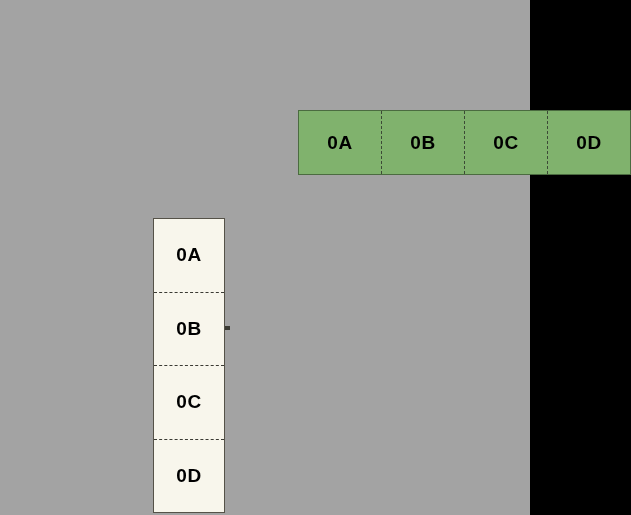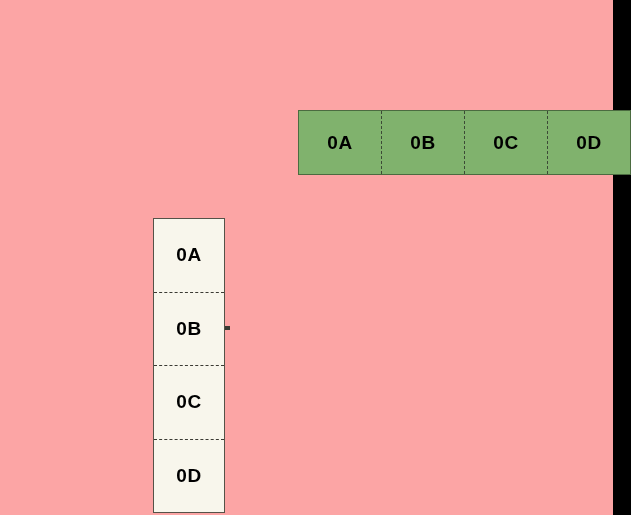--- a/index.html
+++ b/index.html
@@ -12,23 +12,23 @@
     width: 631px;
     height: 515px;
     position: relative;
     overflow: hidden;
     font-family: "Liberation Sans", sans-serif;
   }
 
   #stage {
     position: absolute;
     left: 0; top: 0;
-    width: 613px;
+    width: 530px;
     height: 515px;
-    background: #fca5a5;
+    background: #a3a3a3;
   }
 
   
   .h-array {
     position: absolute;
     left: 298px;
     top: 110px;
     width: 333px;
     height: 65px;
     display: flex;

